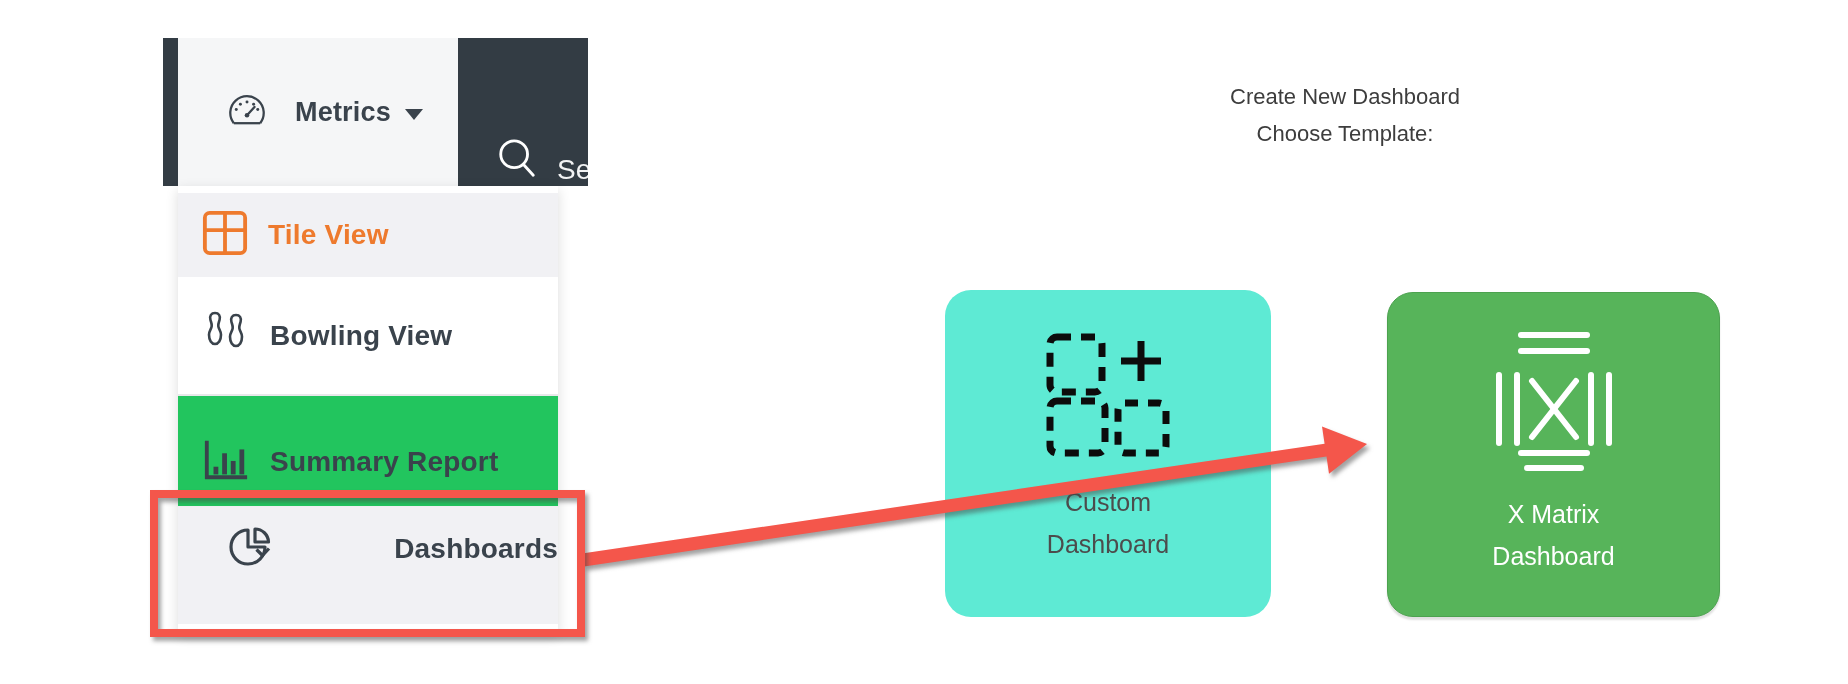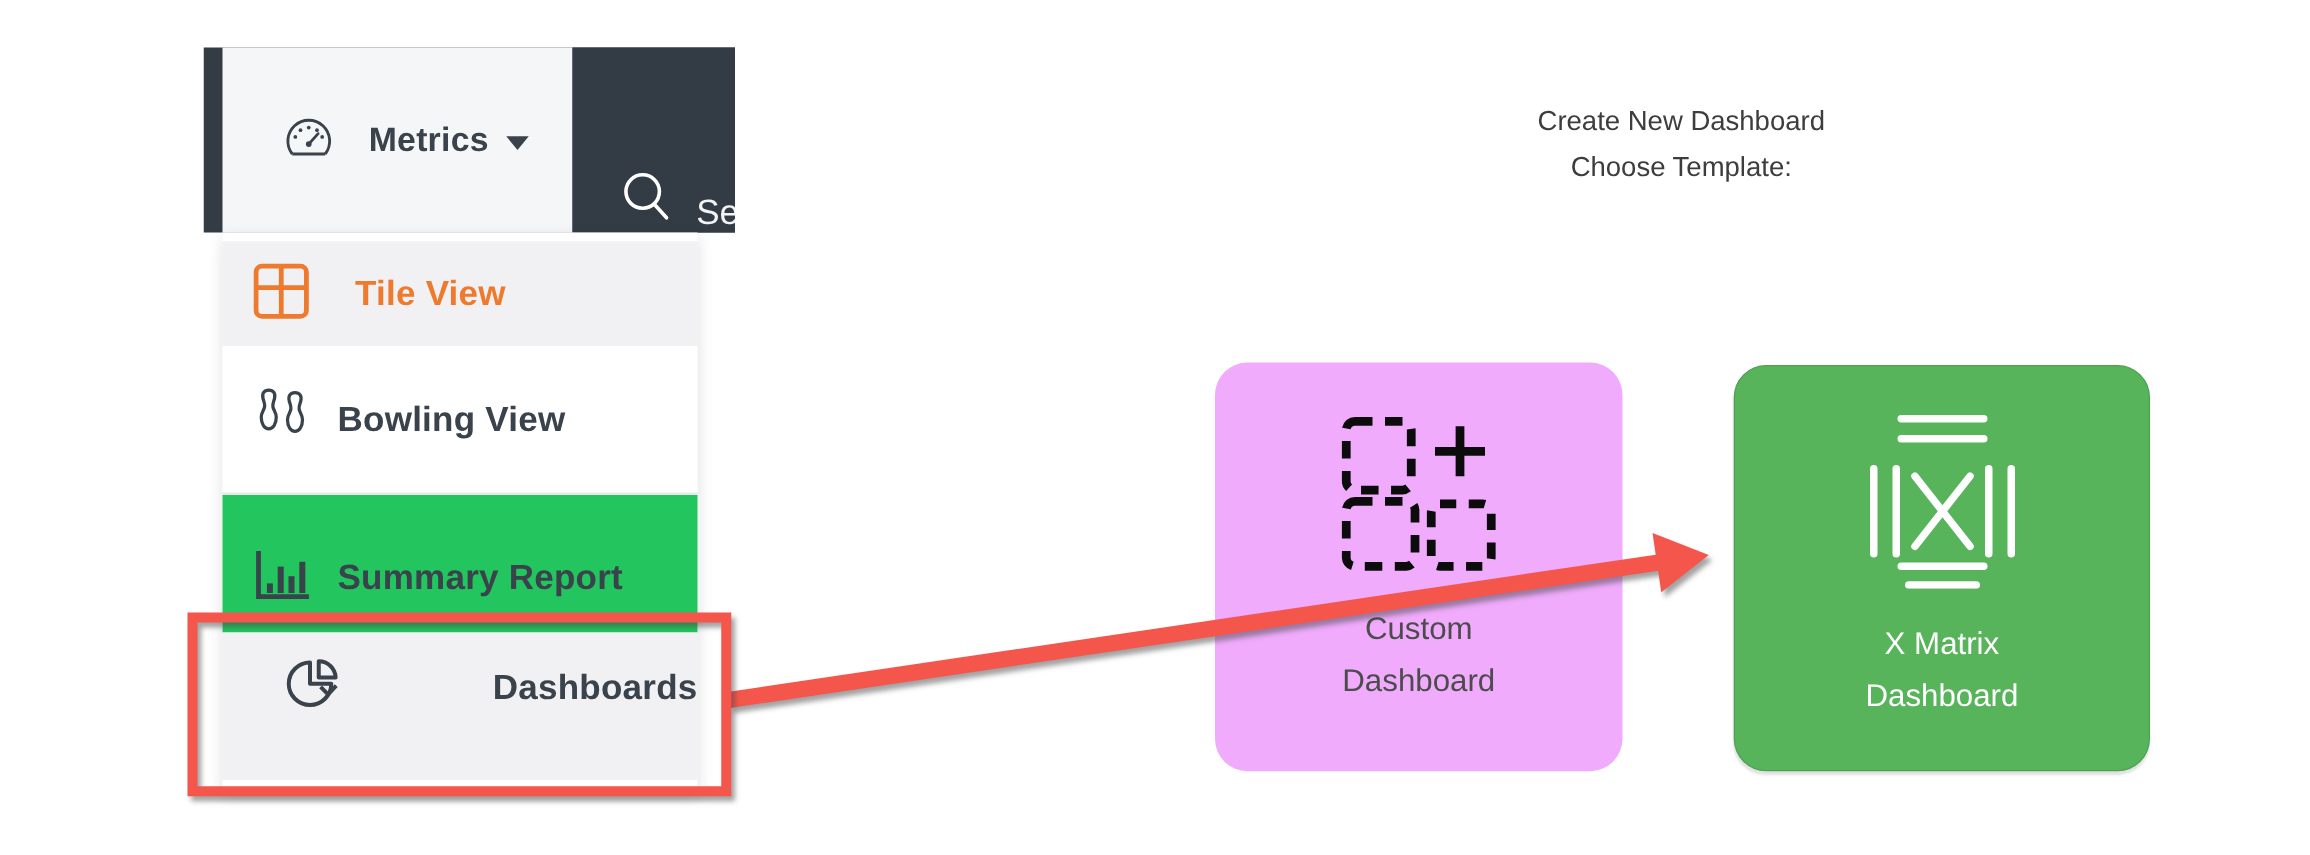--- a/index.html
+++ b/index.html
@@ -15,41 +15,41 @@
          border-top:11px solid #3a434c;margin-left:14px;margin-top:4px;}
   .nav-search{position:absolute;right:0;top:0;width:130px;height:148px;background:#333c44;
               display:flex;align-items:flex-end;padding-left:37px;box-sizing:border-box;overflow:hidden;}
   .nav-search .stext{font-size:28px;color:#f2f3f4;margin-left:18px;white-space:nowrap;}
 
   
   .dropdown{position:absolute;left:178px;top:186px;width:380px;height:446px;background:#ffffff;
             box-shadow:0 4px 12px rgba(0,0,0,.14);box-sizing:border-box;padding-top:7px;z-index:2;}
   .menu-item{display:flex;align-items:center;padding-left:24px;box-sizing:border-box;cursor:pointer;}
   .menu-item .mlabel{font-size:28px;font-weight:700;color:#3a434c;margin-left:20px;letter-spacing:.2px;}
-  .mi-tile{height:84px;background:#f1f1f4;gap:16px;}
+  .mi-tile{height:84px;background:#f1f1f4;}
   .mi-tile .mlabel{color:#ee7a2d;}
   .mi-bowling{height:117px;background:#ffffff;}
   .divider{height:2px;background:#e8e8ea;width:100%;}
   .mi-summary{height:110px;background:#22c55e;padding-top:22px;}
   .mi-dash{height:118px;background:#f1f1f4;display:block;padding-top:13px;}
   .beta{font-size:13px;font-weight:700;letter-spacing:1px;color:#4cc68d;padding-left:24px;}
   .dash-row{display:flex;align-items:center;padding-left:24px;margin-top:3px;justify-content:space-between;}
 
   
   .red-rect{position:absolute;left:150px;top:490px;width:435px;height:147px;box-sizing:border-box;
             border:8px solid #f4564b;z-index:6;pointer-events:none;
             filter:drop-shadow(3px 4px 2px rgba(70,70,70,.5));}
   .arrow-layer{position:absolute;left:0;top:0;width:1848px;height:684px;z-index:5;pointer-events:none;}
 
   
   .create-title{position:absolute;left:1095px;top:78px;width:500px;text-align:center;
                 font-size:22px;color:#3d3d3d;line-height:37px;}
   .tile{position:absolute;border-radius:26px;display:flex;flex-direction:column;align-items:center;
         box-sizing:border-box;cursor:pointer;}
-  .tile-custom{left:972px;top:290px;width:326px;height:327px;background:#f0abfc;z-index:1;}
+  .tile-custom{left:945px;top:290px;width:326px;height:327px;background:#5eead4;z-index:1;}
   .tile-green{left:1387px;top:292px;width:333px;height:325px;background:#57b45a;
               border:1px solid #4ca24f;box-shadow:0 3px 2px rgba(0,0,0,.12);z-index:1;}
   .tile .tlabel{font-size:25px;line-height:42px;text-align:center;}
   .tile-custom .tlabel{color:#4c4c4c;margin-top:20px;}
   .tile-green .tlabel{color:#ffffff;margin-top:18px;}
   .icon-custom{margin-top:43px;}
   .icon-xmatrix{margin-top:32px;}
 </style>
 </head>
 <body>

